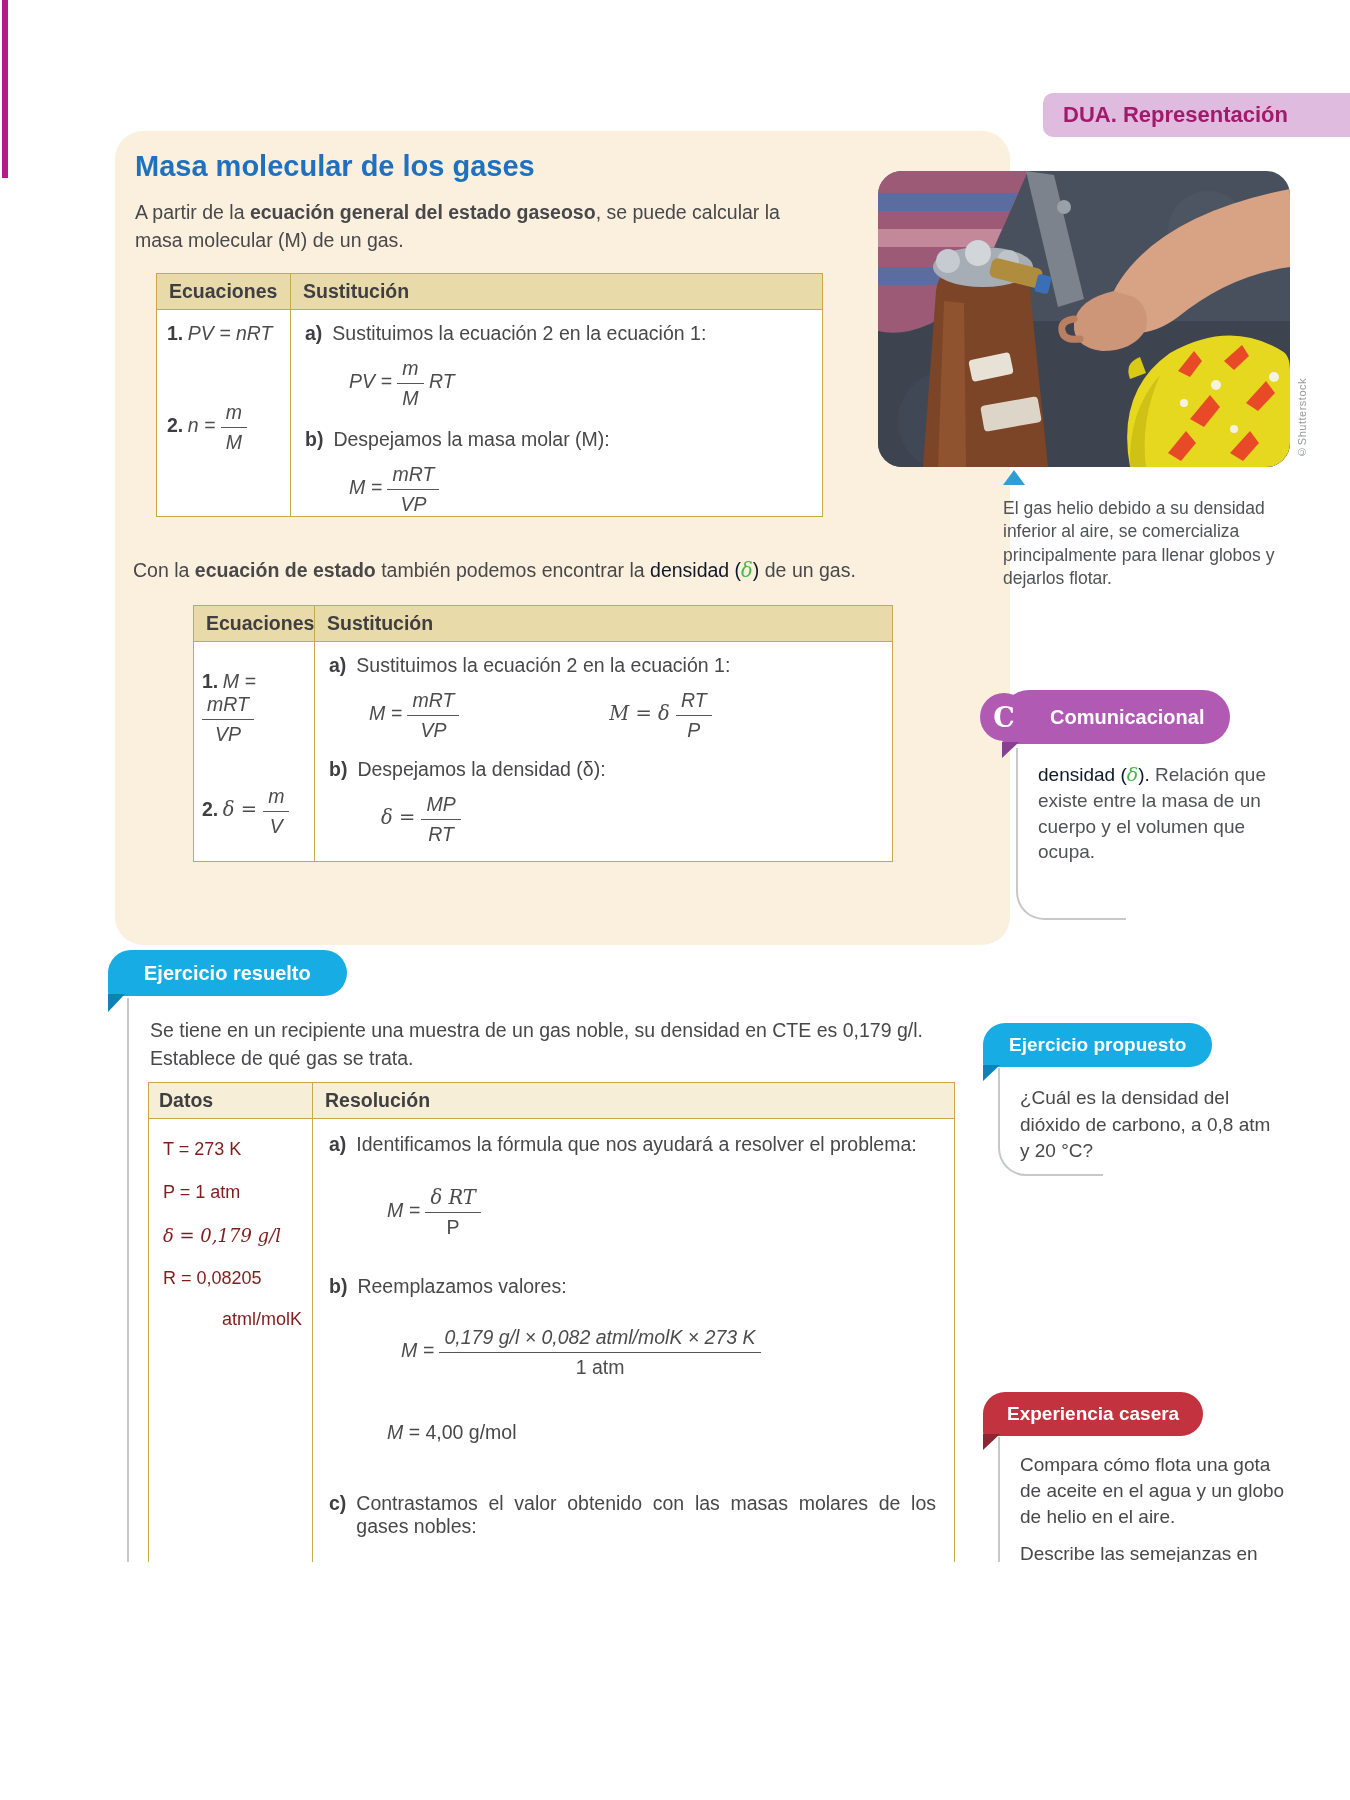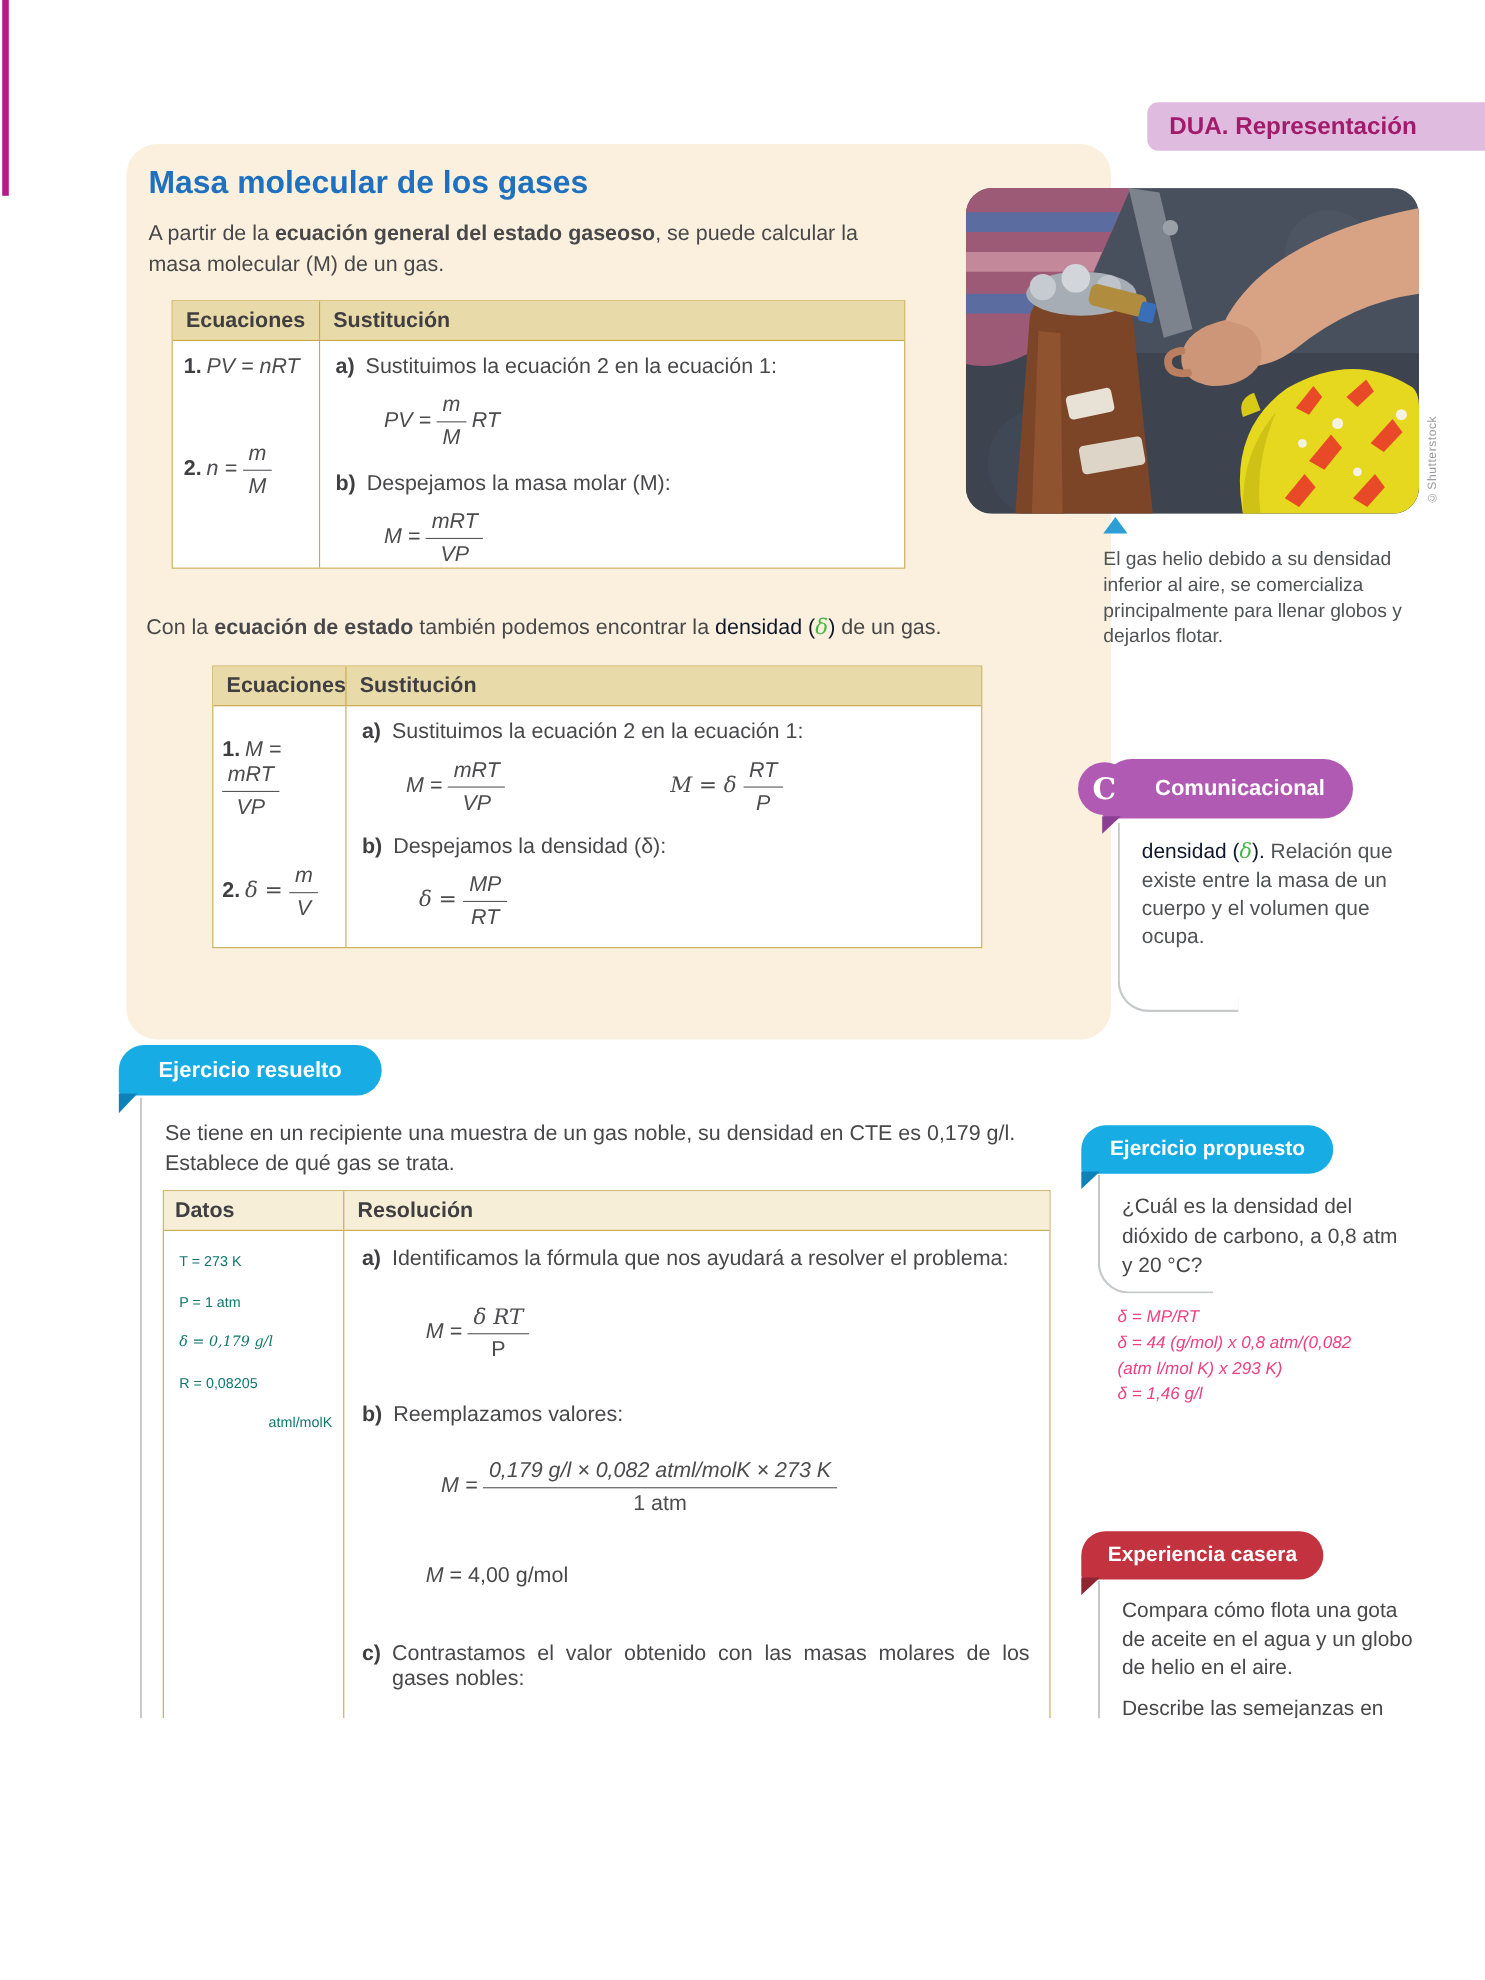--- a/index.html
+++ b/index.html
@@ -82,21 +82,21 @@
   .res-badge { left:108px; top:950px; height:46px; border-radius:23px 23px 23px 4px;
     line-height:46px; padding:0 36px; font-size:20px; }
   .res-fold { left:108px; top:994px; border-top:18px solid #0d82b8; }
   .res-tail { left:127px; top:998px; width:185px; height:658px; }
   .res-statement { left:150px; top:1016px; width:805px; }
 
   .res-table { left:148px; top:1082px; width:807px; }
   .res-table .c1 { width:164px; padding:4px 10px 4px 14px; }
   .res-table .gbody { min-height:518px; align-items:stretch; }
   .res-table .c2 { flex:1; padding:14px 18px 16px 16px; }
-  .datum { font-size:13px; color:#0f766e; margin-top:22px; }
+  .datum { font-size:18px; color:#7f1d1d; margin-top:22px; }
   .datum.first { margin-top:16px; }
   .datum.right { text-align:right; margin-top:20px; }
 
   .propuesto-badge { left:983px; top:1023px; height:44px; border-radius:22px 22px 22px 4px;
     line-height:44px; padding:0 26px; font-size:19px; }
   .propuesto-fold { left:983px; top:1065px; border-top:16px solid #0d82b8; }
   .propuesto-tail { left:998px; top:1068px; width:105px; height:108px; }
   .propuesto-q { left:1020px; top:1085px; width:258px; font-size:19px; line-height:1.4; color:#48484a; }
   .pink-math { left:1016px; top:1186px; width:278px; font-size:15.5px; line-height:1.5;
     color:#ee3f80; font-style:italic; }
@@ -280,26 +280,20 @@
           <span>Contrastamos el valor obtenido con las masas molares de los gases nobles:</span>
           </div>
       </div>
     </div>
   </div>
 
   <div class="abs badge badge-blue propuesto-badge">Ejercicio propuesto</div>
   <div class="abs fold propuesto-fold"></div>
   <div class="abs tail propuesto-tail"></div>
   <div class="abs propuesto-q">¿Cuál es la densidad del dióxido de carbono, a 0,8 atm y 20 °C?</div>
-  <div class="abs pink-math">
-    <div>δ = MP/RT</div>
-    <div>δ = 44 (g/mol) x 0,8 atm/(0,082</div>
-    <div>(atm l/mol K) x 293 K)</div>
-    <div>δ = 1,46 g/l</div>
-  </div>
 
   <div class="abs badge badge-red casera-badge">Experiencia casera</div>
   <div class="abs fold casera-fold"></div>
   <div class="abs tail casera-tail"></div>
   <div class="abs casera-text">
     <p>Compara cómo flota una gota de aceite en el agua y un globo de helio en el aire.</p>
     <p>Describe las semejanzas en sus movimientos.</p>
   </div>
 
   <div class="abs footer-course">

